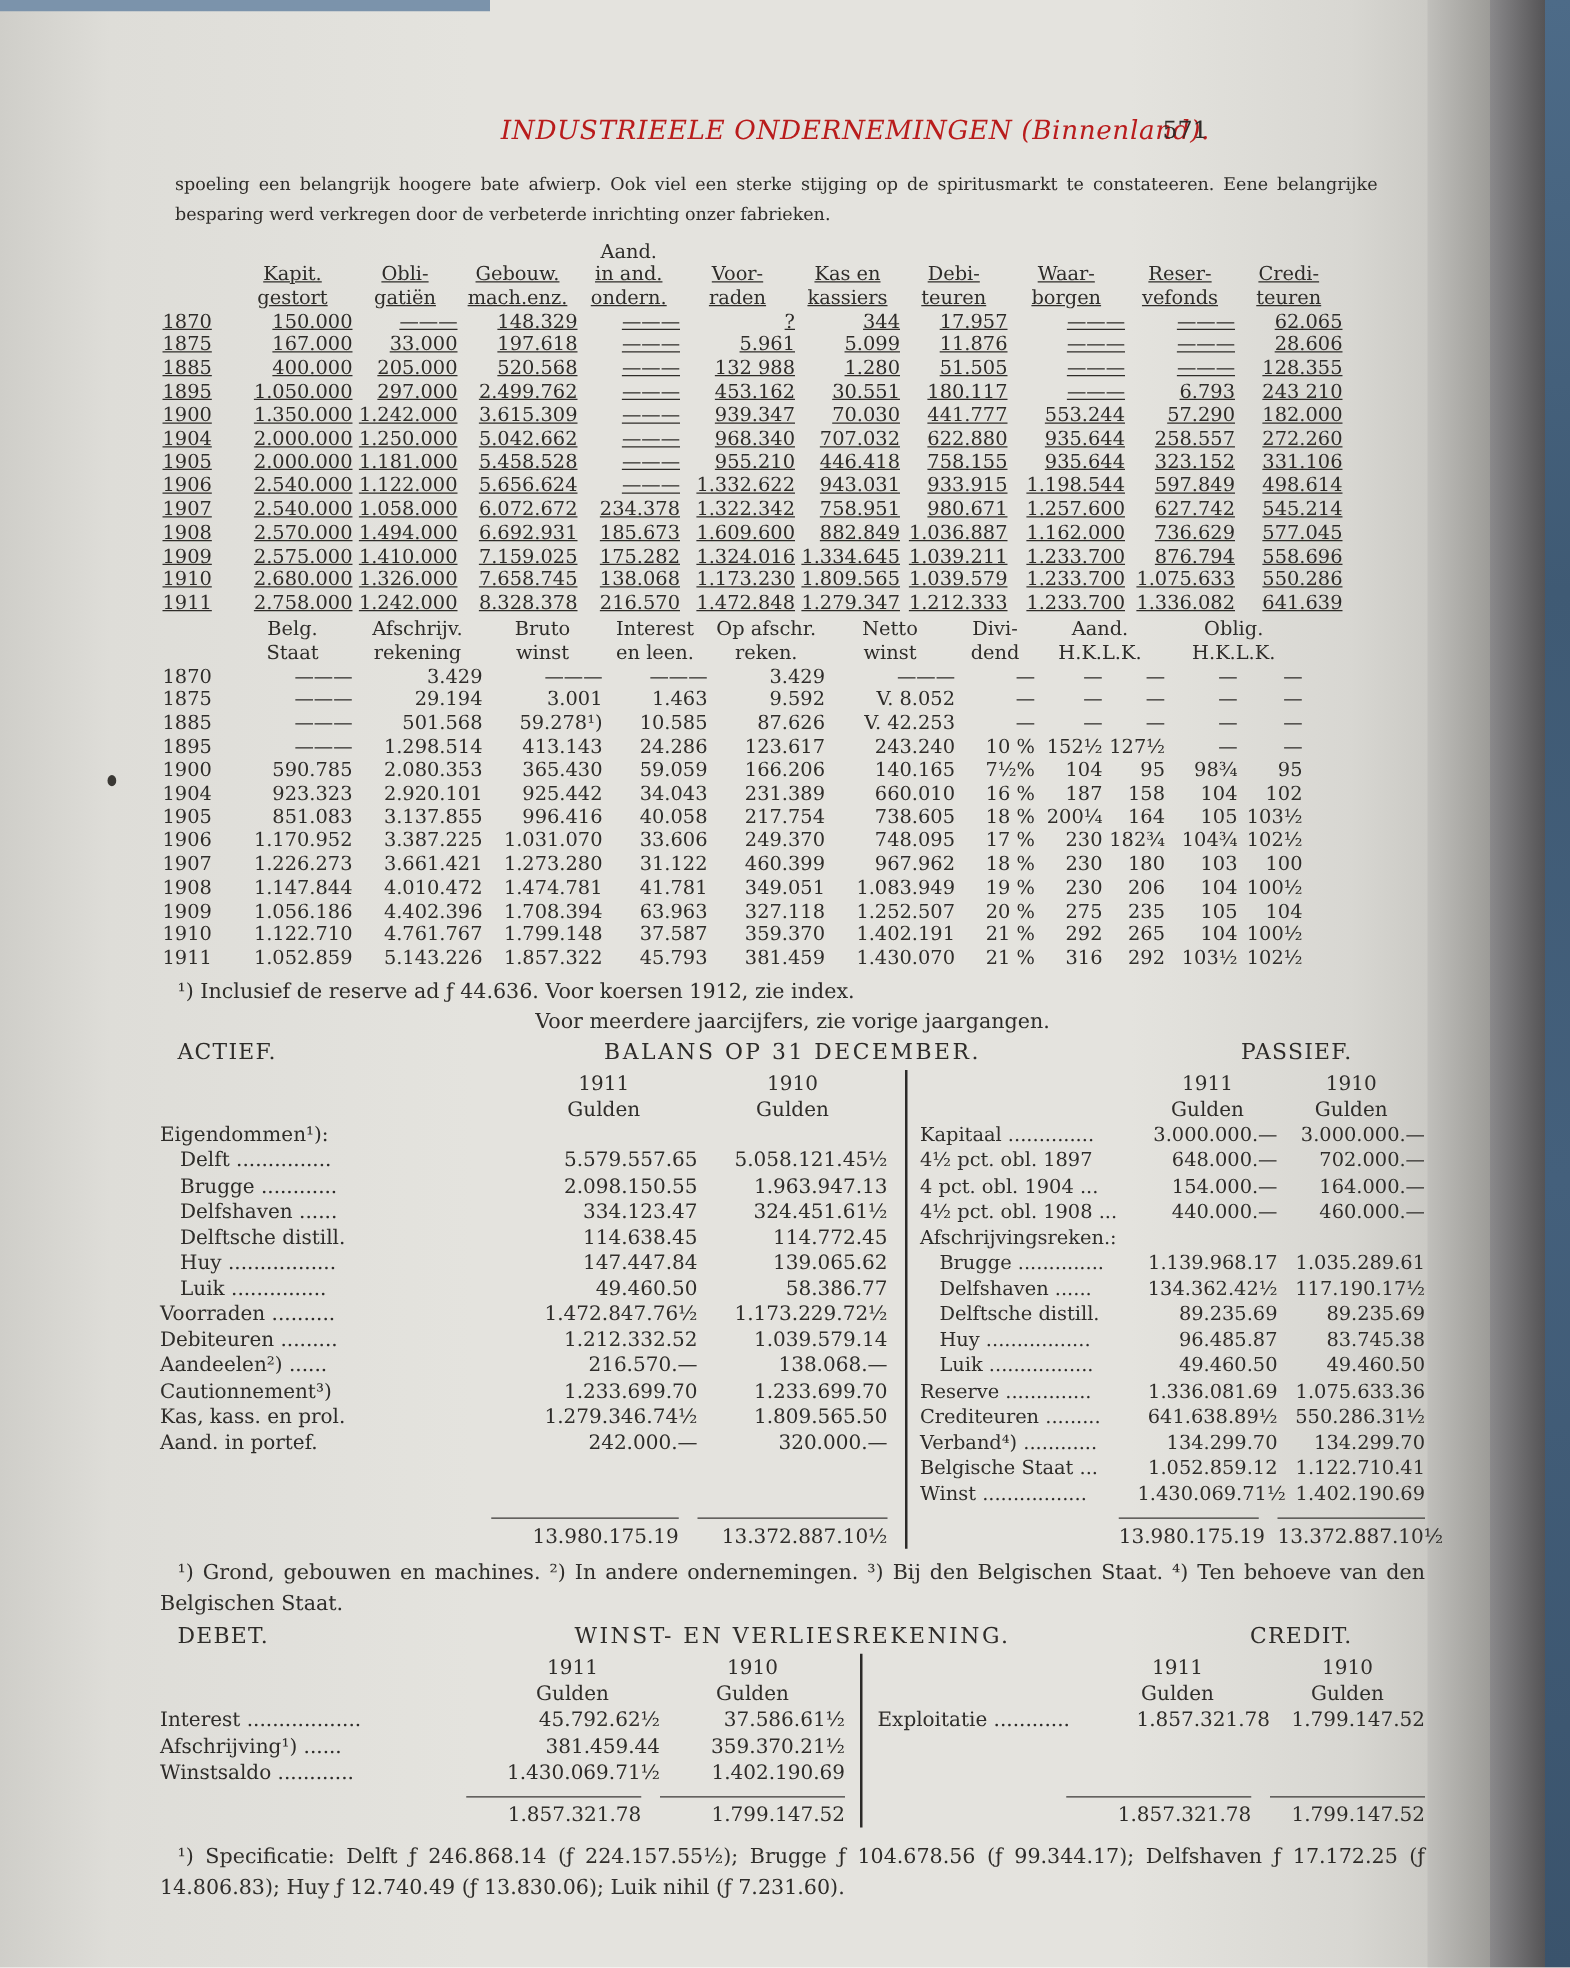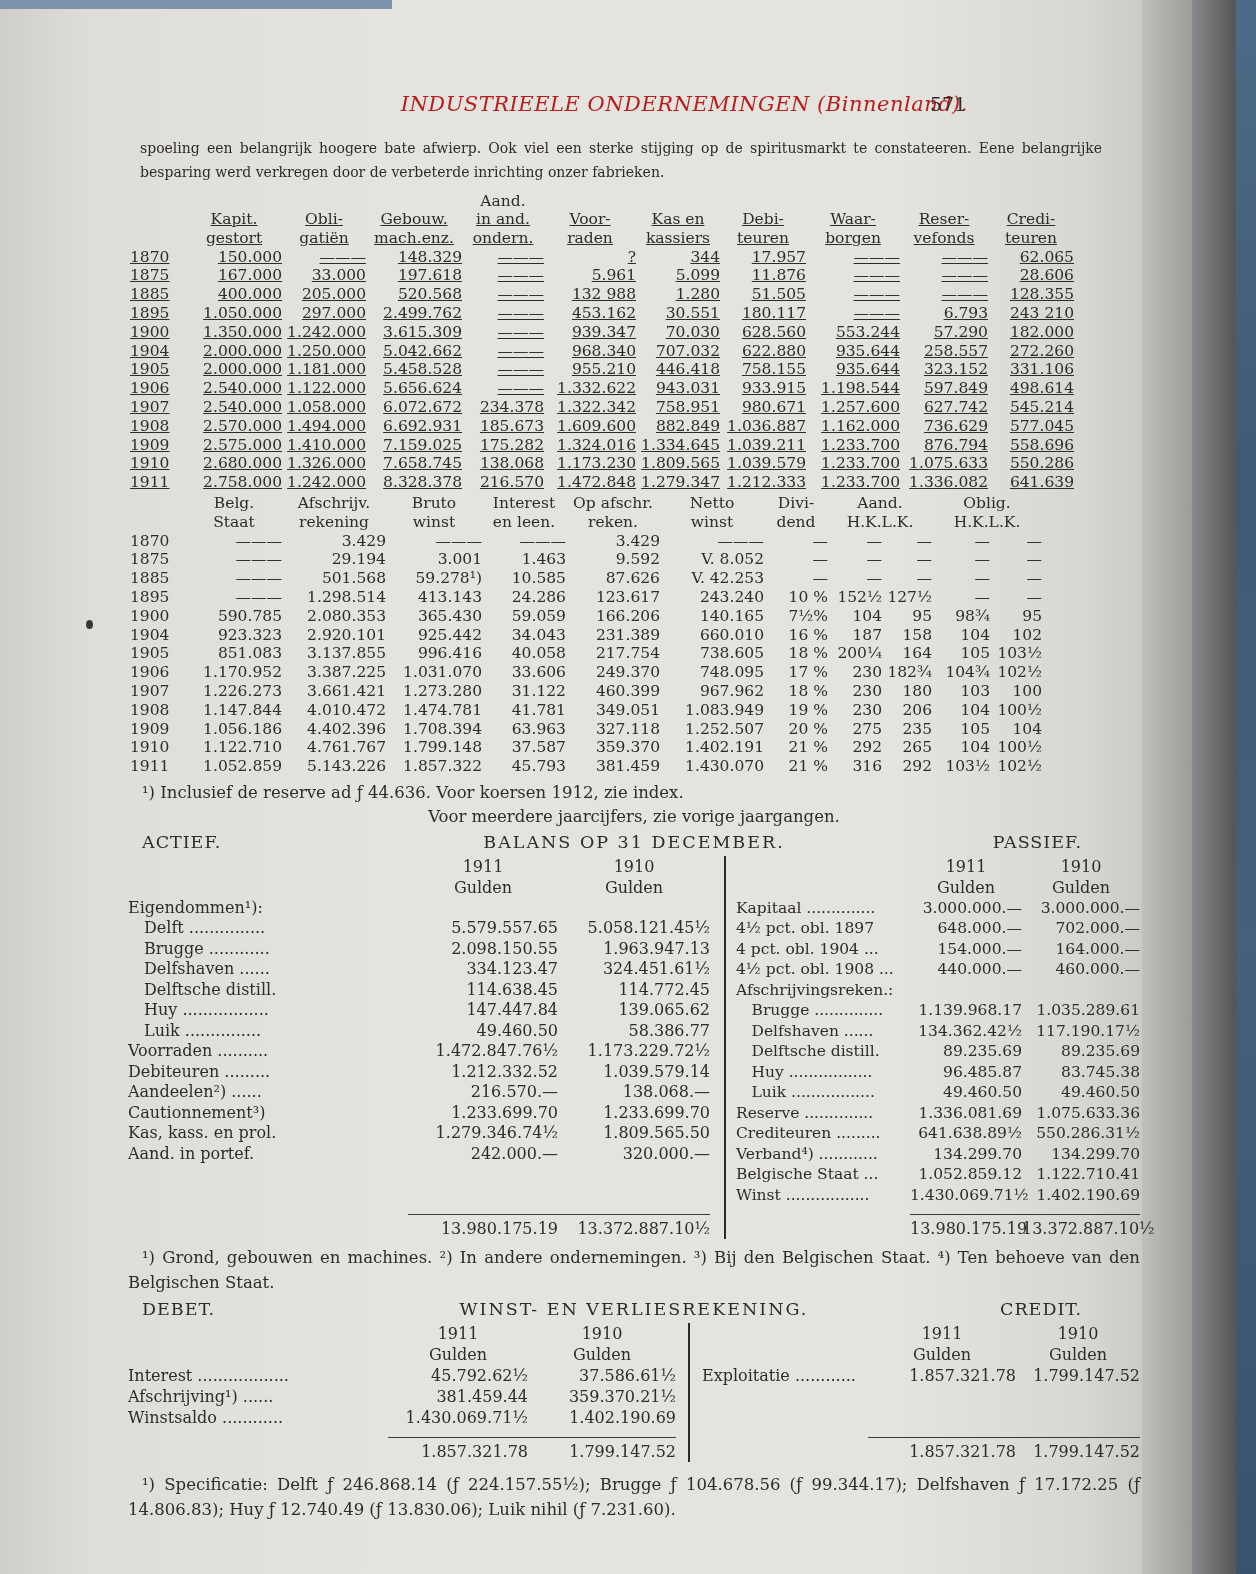--- a/index.html
+++ b/index.html
@@ -59,21 +59,21 @@
   .half-l { width:596px; padding-right:14px; }
   .half-r { flex:1; border-left:2px solid #2c2b29; padding-left:10px; }
 
   .lgrid { display:grid; grid-template-columns:1fr 150px 152px; }
   .rgrid { display:grid; grid-template-columns:1fr 112px 118px; }
   .chead .tcell { text-align:center; font-size:16px; line-height:21px; }
   .bal-rows .tcell { font-size:16px; line-height:20.5px; }
   .bal-rows.right-rows .tcell { font-size:15.5px; }
   .bal-rows .tcell:nth-child(2), .bal-rows .tcell:nth-child(3) { text-align:right; }
 
-  .total-row { margin-top:auto; padding-top:9px; font-size:16px; }
+  .total-row { margin-top:auto; padding-top:9px; font-size:16px;gap:15px; }
   .total-row .tcell { text-align:right; line-height:21px; }
   .total-row .tcell.rule { border-top:1.5px solid #3a3936; padding-top:3px; }
 
   .bal-foot { margin-top:6px; font-size:16.5px; line-height:25px; text-align:justify; text-indent:14px; }
 
   
   .wv-l { width:560px; padding-right:12px; }
   .wv-r { flex:1; border-left:2px solid #2c2b29; padding-left:12px; }
   .wlgrid { display:grid; grid-template-columns:1fr 140px 148px; }
   .wrgrid { display:grid; grid-template-columns:1fr 148px 124px; }
@@ -184,21 +184,21 @@
         <span class="tcell">243 210</span>
       </div>
       <div class="trow">
         <span class="tcell">1900</span>
         <span class="tcell">1.350.000</span>
         <span class="tcell">1.242.000</span>
         <span class="tcell">3.615.309</span>
         <span class="tcell">———</span>
         <span class="tcell">939.347</span>
         <span class="tcell">70.030</span>
-        <span class="tcell">628.560</span>
+        <span class="tcell">441.777</span>
         <span class="tcell">553.244</span>
         <span class="tcell">57.290</span>
         <span class="tcell">182.000</span>
       </div>
       <div class="trow">
         <span class="tcell">1904</span>
         <span class="tcell">2.000.000</span>
         <span class="tcell">1.250.000</span>
         <span class="tcell">5.042.662</span>
         <span class="tcell">———</span>

